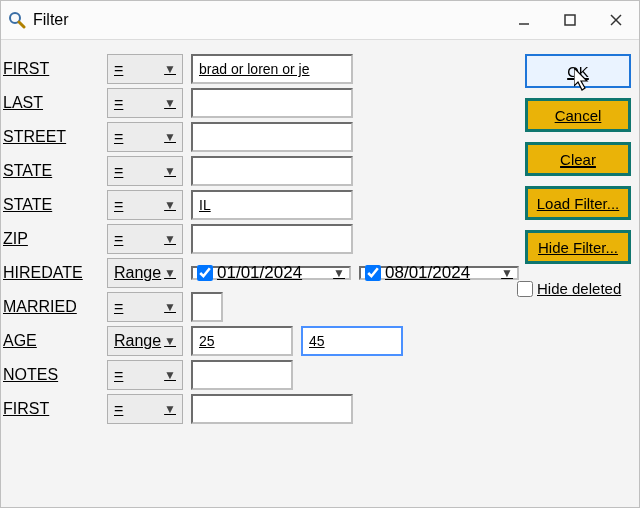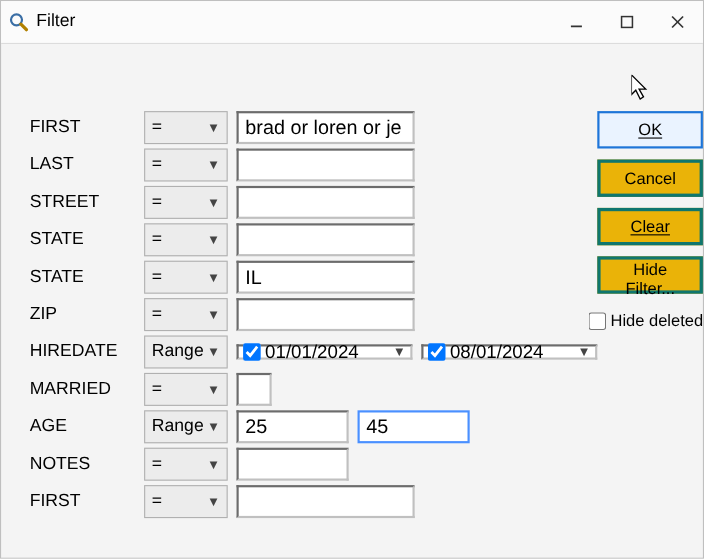--- a/index.html
+++ b/index.html
@@ -14,21 +14,20 @@
     overflow: hidden;
   }
   .window {
     width: 640px;
     height: 508px;
     background: #f4f4f4;
     border: 1px solid #bfbfbf;
     box-sizing: border-box;
     display: flex;
     flex-direction: column;
-    gap: 47px;
   }
   
   .titlebar {
     height: 38px;
     display: flex;
     align-items: center;
     background: #fbfbfb;
     border-bottom: 1px solid #dcdcdc;
     padding-left: 6px;
   }
@@ -51,22 +50,23 @@
     align-items: center;
     justify-content: center;
     font-size: 14px;
     color: #333;
   }
   .winbtn svg { stroke: #333; }
   
   .body {
     flex: 1;
     display: flex;
-    padding: 12px 8px 8px 24px;
-    box-sizing: border-box;
+    padding: 12px 8px 8px 0;
+    box-sizing: border-box;
+    text-decoration: underline;
   }
   .filters {
     flex: 1;
   }
   .row {
     display: flex;
     align-items: center;
     height: 34px;
     margin-bottom: 0;
   }
@@ -90,21 +90,21 @@
   .op .chev {
     font-size: 12px;
     color: #444;
   }
   .txt {
     height: 30px;
     border: 2px inset #c0c0c0;
     background: #fff;
     box-sizing: border-box;
     padding: 0 6px;
-    font-size: 18px;
+    font-size: 14px;
     font-family: inherit;
   }
   .txt160 { width: 162px; margin-left: 8px; }
   .txtshort { width: 32px; margin-left: 8px; }
   .txtnum  { width: 102px; margin-left: 8px; }
   .txtnum.focus {
     border: 2px solid #4a90ff;
     outline: none;
   }
   .datepick {
@@ -314,20 +314,21 @@
     </div>
 
     <div class="side">
       <button class="btn primary">
         <span class="ul">OK</span>
       </button>
       <button class="btn">Cancel</button>
       <button class="btn">
         <span class="ul">Clear</span>
       </button>
+      <button class="btn">Load Filter...</button>
       <button class="btn">Hide Filter...</button>
       <label class="chk-hide">
         <input type="checkbox" style="">
         <span>Hide deleted</span>
       </label>
     </div>
 
   </div>
 </div>
 

